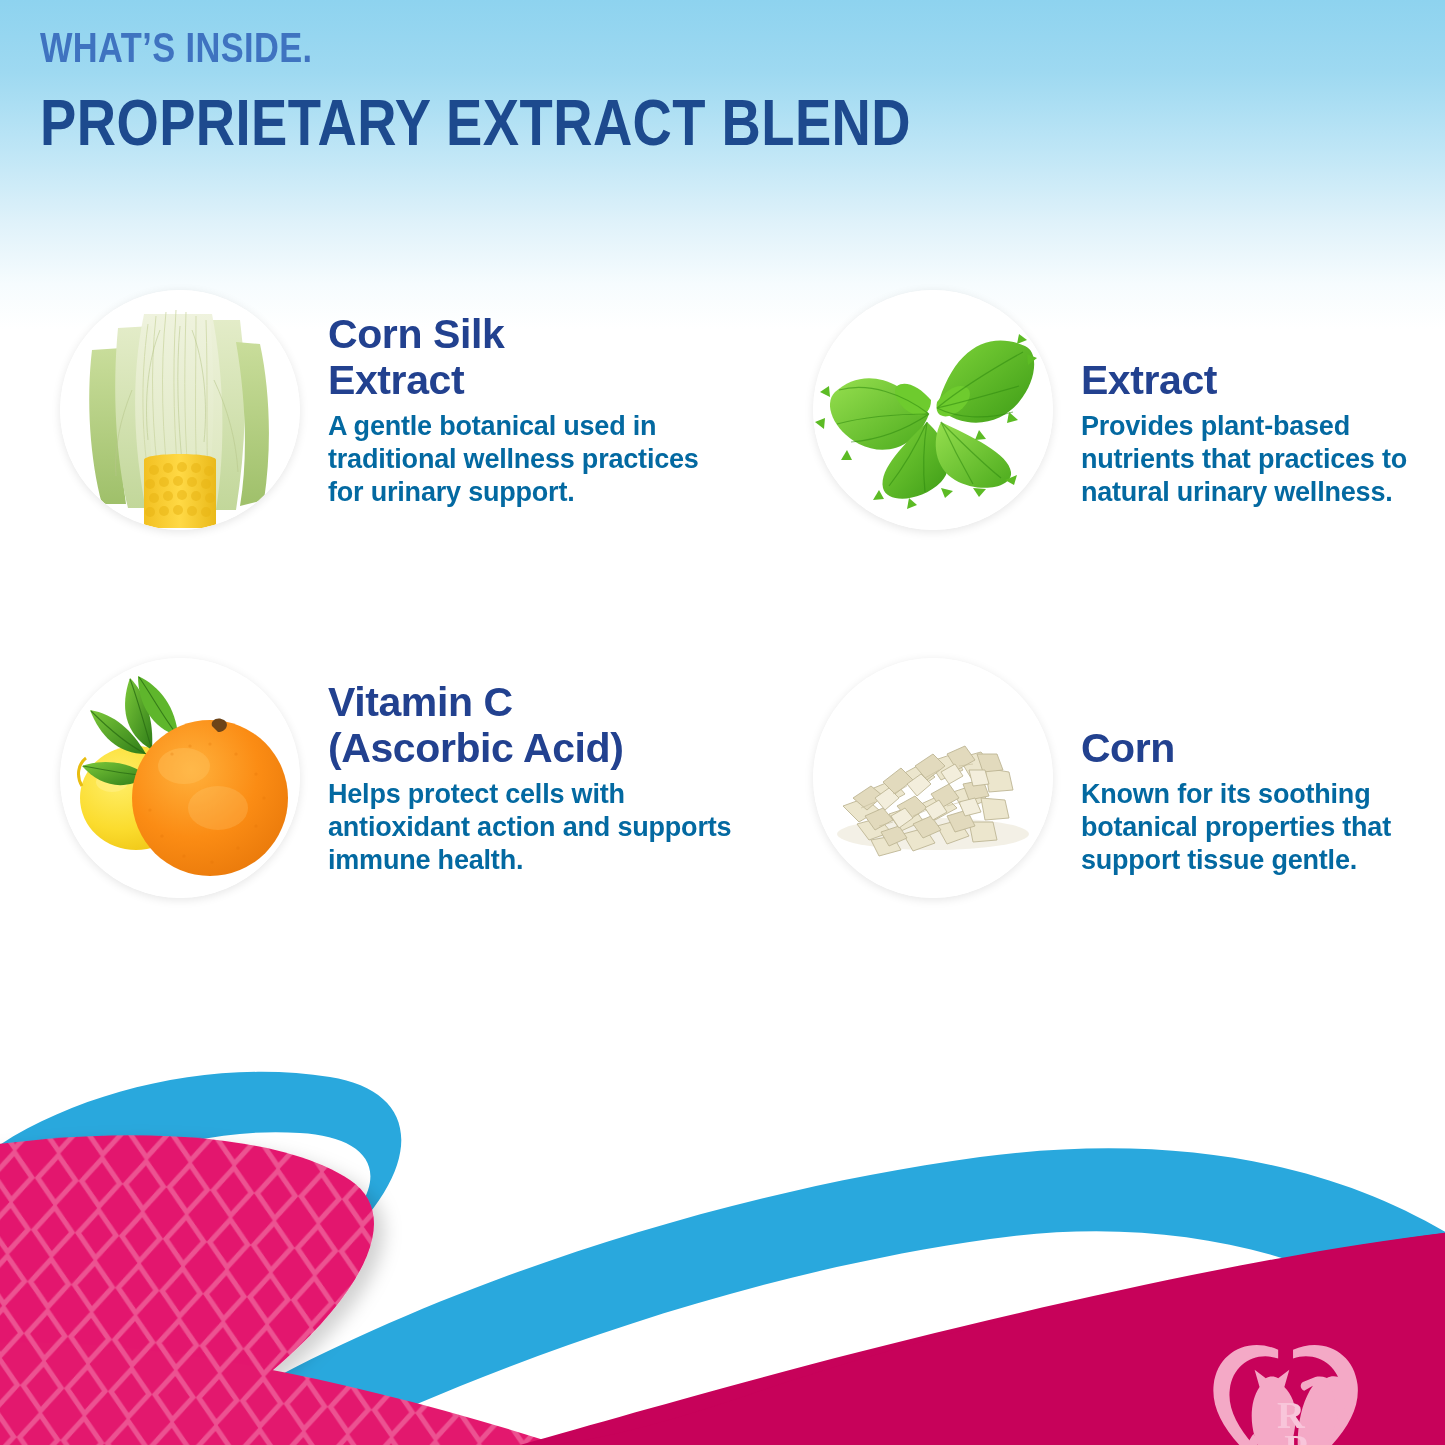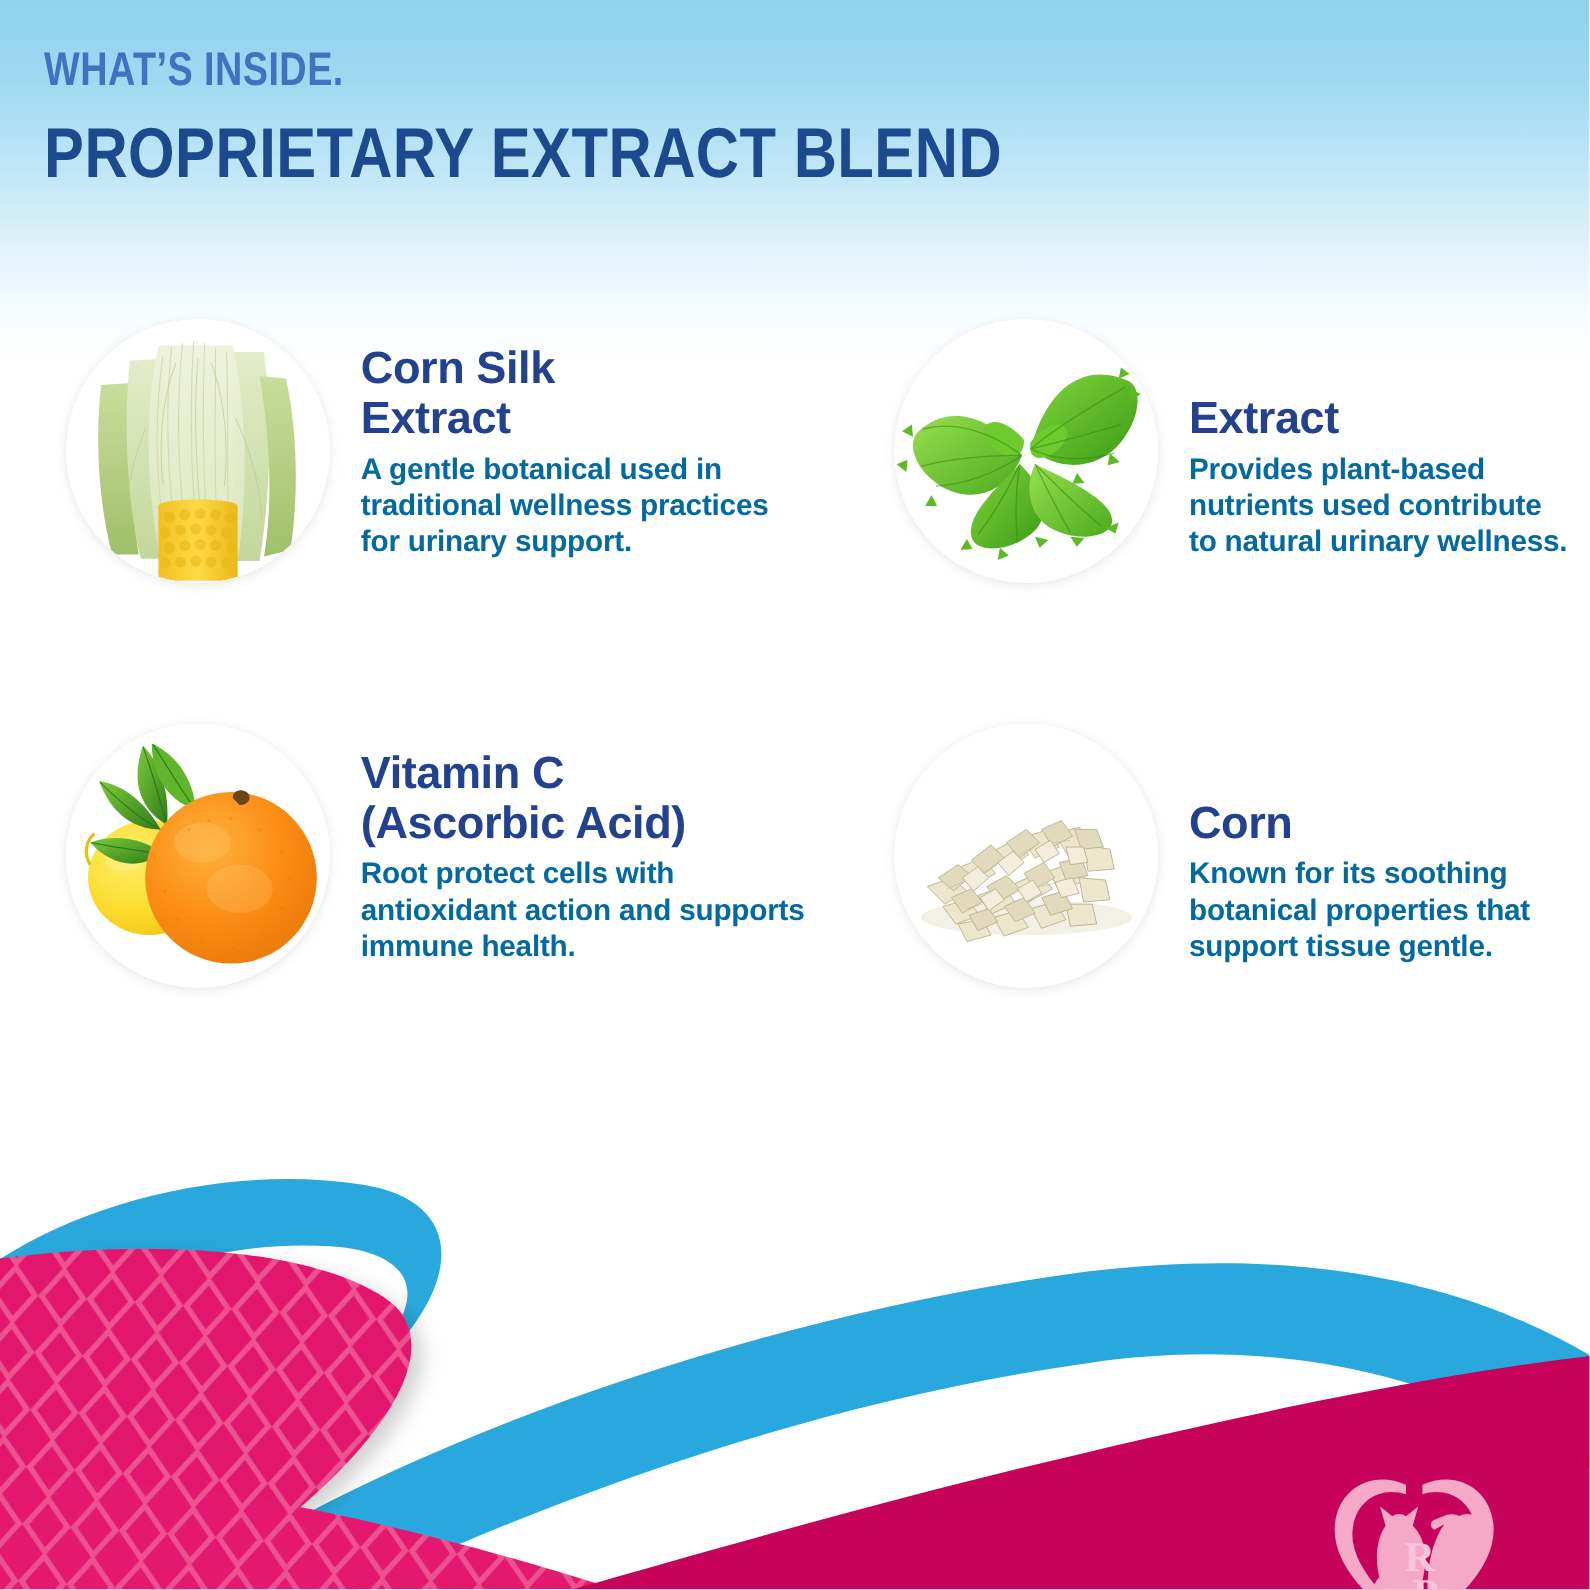--- a/index.html
+++ b/index.html
@@ -9,21 +9,21 @@
     font-family:"Liberation Sans", sans-serif;
   }
 
   
   #bg-gradient{
     position:absolute;left:0;top:0;width:1445px;height:330px;
     background:linear-gradient(180deg,#8ed3ef 0%,#9ed9f1 22%,#bfe6f6 46%,#e0f2fa 68%,#f6fcfe 86%,#ffffff 100%);
   }
 
   
-  #header{position:absolute;left:40px;top:42px;width:1200px;}
+  #header{position:absolute;left:40px;top:26px;width:1200px;}
   #eyebrow{
     font-family:"Liberation Sans Narrow","Liberation Sans",sans-serif;
     font-weight:bold;font-size:43px;letter-spacing:.5px;
     color:#3f73c0;line-height:1;
     transform:scaleX(.80);transform-origin:left center;
     white-space:nowrap;
   }
   #headline{
     margin-top:22px;
     font-family:"Liberation Sans Narrow","Liberation Sans",sans-serif;
@@ -226,21 +226,21 @@
                 <path d="M192 190 l9 5 3 -10 z"></path>
             </g>
           </g>
         </svg>
       </div>
       <div class="ctext">
         <h3 class="ctitle">
           <br>
           <span>Extract</span>
         </h3>
-        <p class="cdesc">Provides plant-based nutrients used contribute to natural urinary wellness.</p>
+        <p class="cdesc">Provides plant-based nutrients that practices to natural urinary wellness.</p>
       </div>
     </div>
   </div>
 
   <div class="card-row row2">
 
     <div class="card c2">
       <div class="thumb">
         <svg viewBox="0 0 240 240">
           <defs>
@@ -299,21 +299,21 @@
                 <circle cx="90" cy="152" r="1.6"></circle>
             </g>
           </g>
         </svg>
       </div>
       <div class="ctext">
         <h3 class="ctitle">
           <span>Vitamin C</span><br>
           <span>(Ascorbic Acid)</span>
         </h3>
-        <p class="cdesc">Root protect cells with antioxidant action and supports immune health.</p>
+        <p class="cdesc">Helps protect cells with antioxidant action and supports immune health.</p>
       </div>
     </div>
 
     <div class="card c3">
       <div class="thumb">
         <svg viewBox="0 0 240 240">
           <defs>
             <clipPath id="clipD">
                 <circle cx="120" cy="120" r="120"></circle>
               </clipPath>

